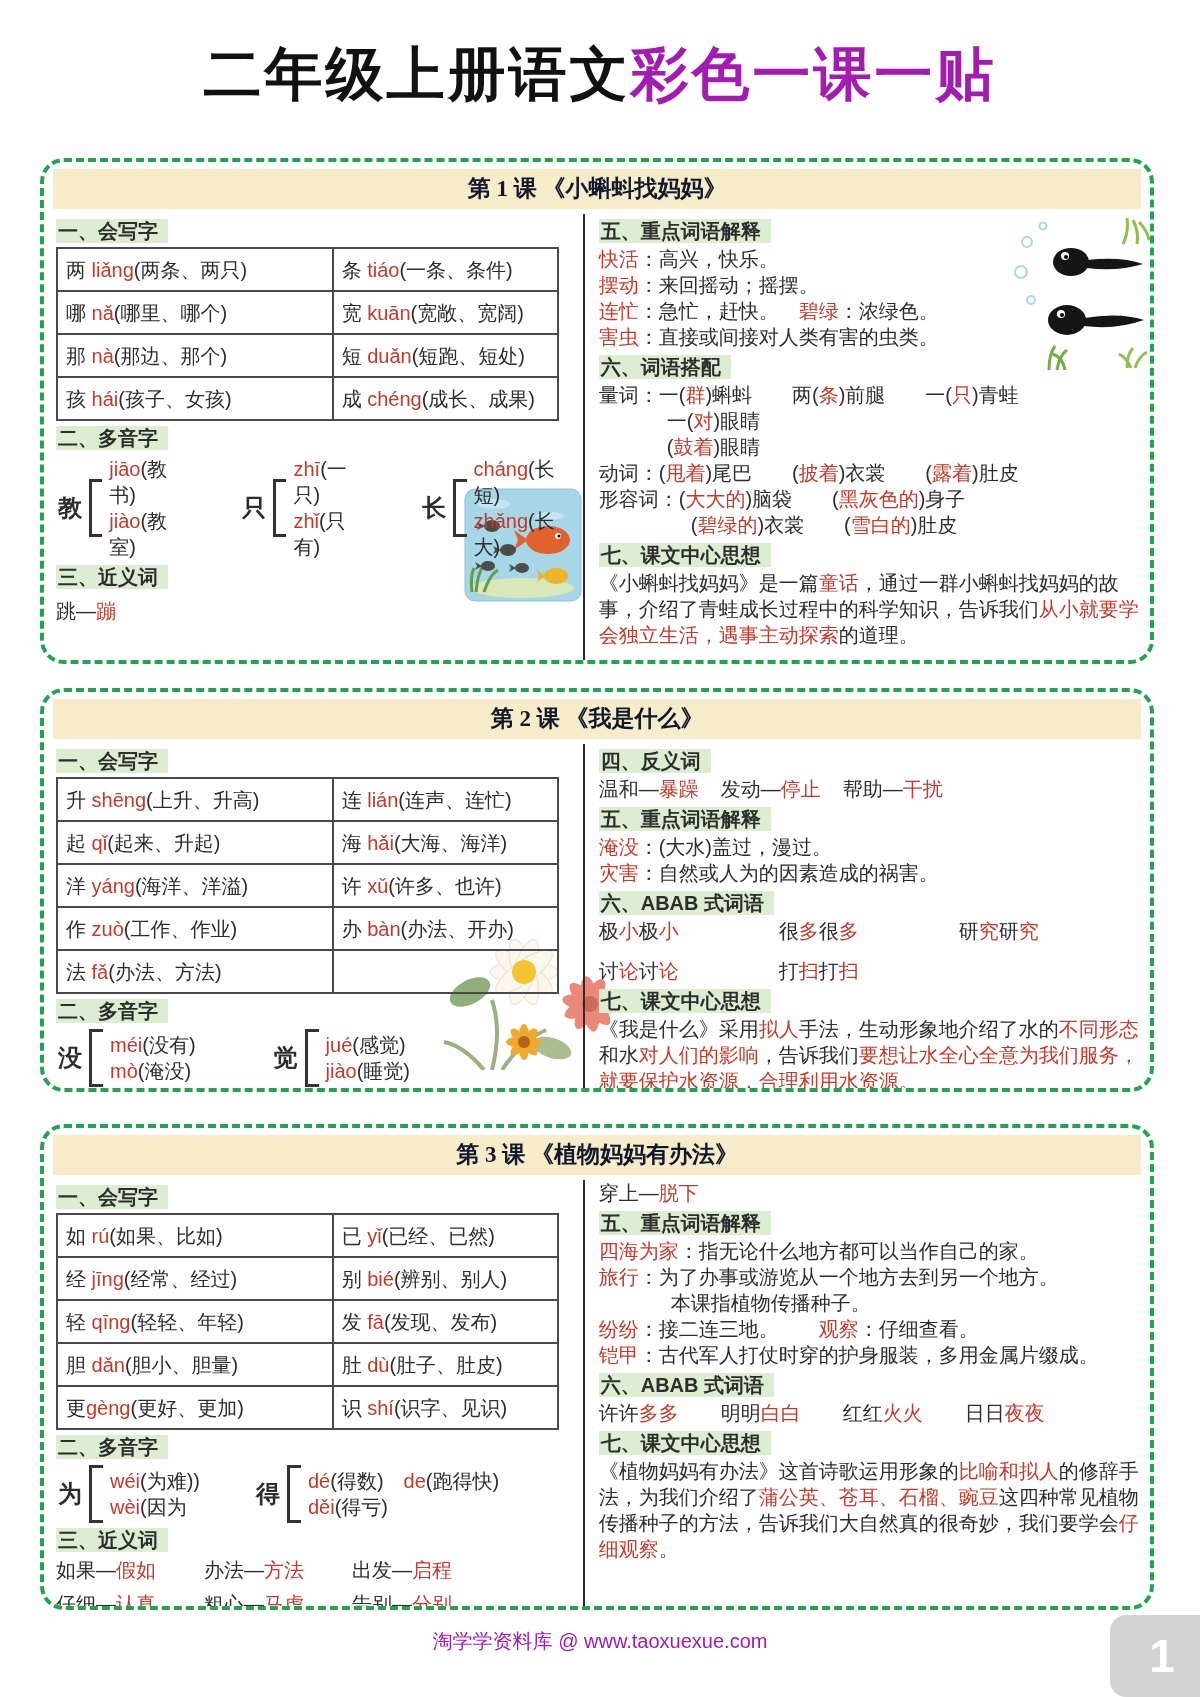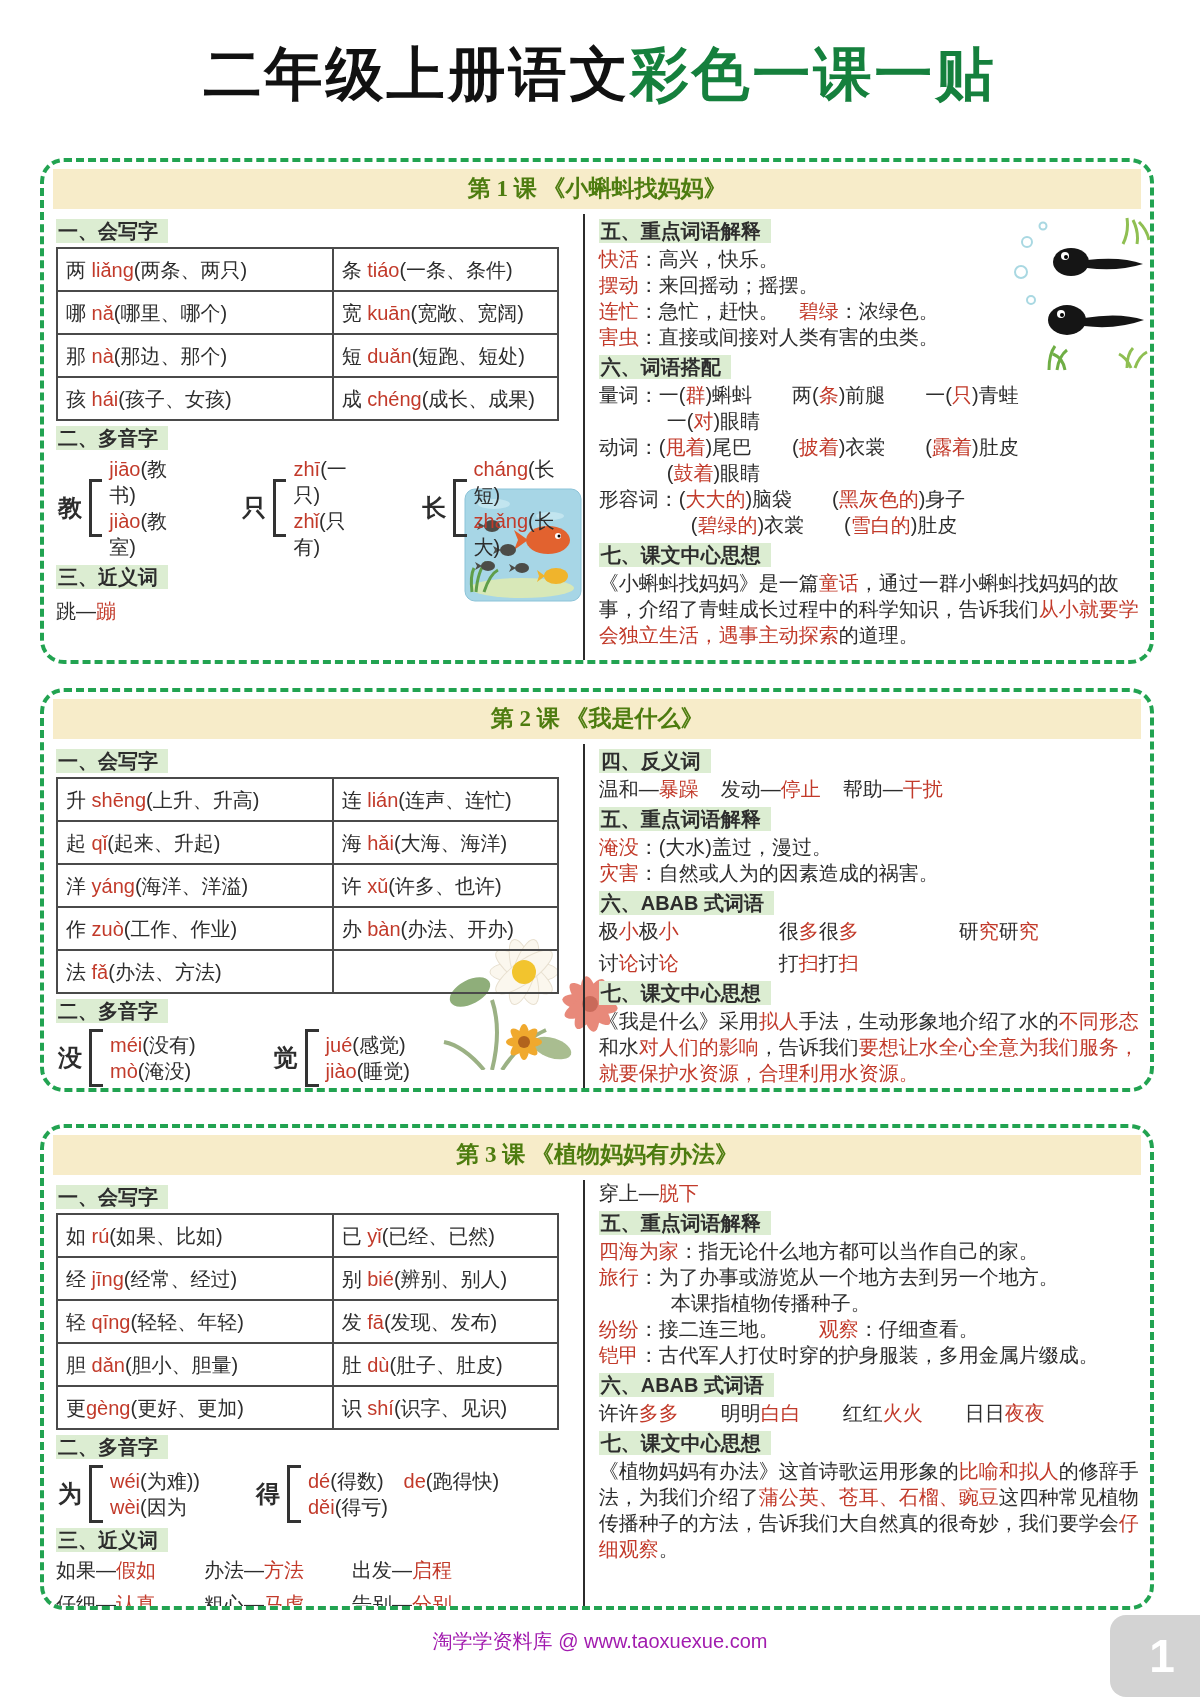--- a/index.html
+++ b/index.html
@@ -1,25 +1,25 @@
 <!DOCTYPE html>
 <html><head>
 <meta charset="utf-8">
 <style>
   html,body{margin:0;padding:0;}
   body{width:1200px;height:1697px;position:relative;background:#ffffff;overflow:hidden;
        font-family:"Liberation Sans",sans-serif;color:#2d2d2d;}
   .rd{color:#c23a2a;}
   .title{position:absolute;top:36px;left:0;width:100%;text-align:center;
          font-family:"Liberation Serif",serif;font-weight:900;font-size:58px;letter-spacing:3px;color:#111;}
-  .title .rd2{color:#15803d;}
+  .title .rd2{color:#a21caf;}
   .card{position:absolute;left:40px;width:1114px;border:4px dashed #22a351;border-radius:24px;
         background:#fff;overflow:hidden;box-sizing:border-box;}
   .card-head{margin:7px 9px 0 9px;background:#f7ecc9;height:40px;line-height:40px;text-align:center;
-             font-family:"Liberation Serif",serif;font-weight:bold;font-size:23px;color:#4d7c0f;}
+             font-family:"Liberation Serif",serif;font-weight:bold;font-size:23px;color:#0f172a;}
   .card-body{display:flex;padding:5px 8px 6px 12px;align-items:stretch;position:relative;z-index:2;}
   .col{font-size:20px;line-height:26px;}
   .col-left{flex:0 0 48.5%;box-sizing:border-box;padding-right:8px;}
   .col-right{flex:1;border-left:2px solid #2b2b2b;box-sizing:border-box;padding-left:14px;}
   .sec{margin:4px 0 2px 0;}
   .sec .hl{background:#dcedd2;padding:1px 10px 1px 2px;font-weight:600;}
   table.vt{border-collapse:collapse;width:97%;margin:3px 0 4px 0;}
   table.vt td{border:2px solid #4a4a4a;height:33px;padding:4px 8px;font-size:20px;white-space:nowrap;}
   table.vt td:first-child{width:55%;}
   .phones{display:flex;align-items:center;margin:5px 0 3px 2px;}
@@ -108,22 +108,22 @@
       </div>
     <div class="col col-right">
         <div class="sec"><span class="hl">五、重点词语解释</span></div>
         <div class="para"><span class="rd">快活</span><span>：高兴，快乐。</span></div>
         <div class="para"><span class="rd">摆动</span><span>：来回摇动；摇摆。</span></div>
         <div class="para"><span class="rd">连忙</span><span>：急忙，赶快。　</span><span class="rd">碧绿</span><span>：浓绿色。</span></div>
         <div class="para"><span class="rd">害虫</span><span>：直接或间接对人类有害的虫类。</span></div>
         <div class="sec"><span class="hl">六、词语搭配</span></div>
         <div class="para"><span>量词：一(</span><span class="rd">群</span><span>)蝌蚪　　两(</span><span class="rd">条</span><span>)前腿　　一(</span><span class="rd">只</span><span>)青蛙</span></div>
         <div class="para" style="margin-left: 68px;"><span>一(</span><span class="rd">对</span><span>)眼睛</span></div>
+        <div class="para" style="margin-left: 68px;"><span>(</span><span class="rd">鼓着</span><span>)眼睛</span></div>
         <div class="para"><span>动词：(</span><span class="rd">甩着</span><span>)尾巴　　(</span><span class="rd">披着</span><span>)衣裳　　(</span><span class="rd">露着</span><span>)肚皮</span></div>
-        <div class="para" style="margin-left: 68px;"><span>(</span><span class="rd">鼓着</span><span>)眼睛</span></div>
         <div class="para"><span>形容词：(</span><span class="rd">大大的</span><span>)脑袋　　(</span><span class="rd">黑灰色的</span><span>)身子</span></div>
         <div class="para" style="margin-left: 92px;"><span>(</span><span class="rd">碧绿的</span><span>)衣裳　　(</span><span class="rd">雪白的</span><span>)肚皮</span></div>
         <div class="sec"><span class="hl">七、课文中心思想</span></div>
         <div class="para"><span>《小蝌蚪找妈妈》是一篇</span><span class="rd">童话</span><span>，通过一群小蝌蚪找妈妈的故事，介绍了青蛙成长过程中的科学知识，告诉我们</span><span class="rd">从小就要学会独立生活，遇事主动探索</span><span>的道理。</span></div>
       </div>
   </div>
   <svg class="illus" style="left:965px;top:48px;" width="145" height="165" viewBox="0 0 145 165">
     <circle cx="18" cy="32" r="5" fill="none" stroke="#a9d8e2" stroke-width="2"></circle>
     <circle cx="34" cy="16" r="3.5" fill="none" stroke="#a9d8e2" stroke-width="2"></circle>
     <circle cx="12" cy="62" r="6" fill="none" stroke="#a9d8e2" stroke-width="2"></circle>
@@ -228,21 +228,21 @@
         </div>
         <div class="sec"><span class="hl">五、重点词语解释</span></div>
         <div class="para"><span class="rd">淹没</span><span>：(大水)盖过，漫过。</span></div>
         <div class="para"><span class="rd">灾害</span><span>：自然或人为的因素造成的祸害。</span></div>
         <div class="sec"><span class="hl">六、ABAB 式词语</span></div>
         <div class="wline" style="gap: 100px; margin-top: 2px;">
           <span class="witem"><span>极</span><span class="rd">小</span><span>极</span><span class="rd">小</span></span>
           <span class="witem"><span>很</span><span class="rd">多</span><span>很</span><span class="rd">多</span></span>
           <span class="witem"><span>研</span><span class="rd">究</span><span>研</span><span class="rd">究</span></span>
         </div>
-        <div class="wline" style="gap: 100px; margin-top: 6px; text-align: right;">
+        <div class="wline" style="gap: 100px; margin-top: 14px; text-align: right;">
           <span class="witem"><span>讨</span><span class="rd">论</span><span>讨</span><span class="rd">论</span></span>
           <span class="witem"><span>打</span><span class="rd">扫</span><span>打</span><span class="rd">扫</span></span>
         </div>
         <div class="sec"><span class="hl">七、课文中心思想</span></div>
         <div class="para"><span>《我是什么》采用</span><span class="rd">拟人</span><span>手法，生动形象地介绍了水的</span><span class="rd">不同形态</span><span>和水</span><span class="rd">对人们的影响</span><span>，告诉我们</span><span class="rd">要想让水全心全意为我们服务，就要保护水资源，合理利用水资源。</span></div>
       </div>
   </div>
   <svg class="illus" style="left:388px;top:228px;" width="190" height="150" viewBox="0 0 190 150">
     <path d="M60 150 q10 -40 0 -70 M70 150 q20 -30 44 -40 M52 150 q-20 -24 -40 -28" stroke="#9bb184" stroke-width="4" fill="none"></path>
     <ellipse cx="38" cy="72" rx="22" ry="12" fill="#8fae7a" transform="rotate(-28 38 72)"></ellipse>

